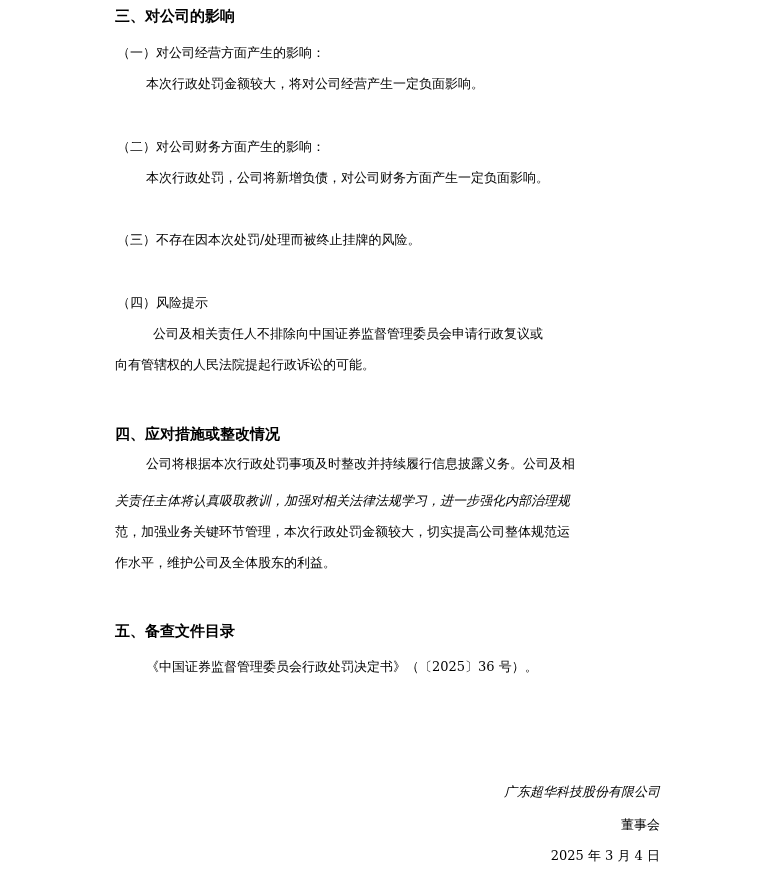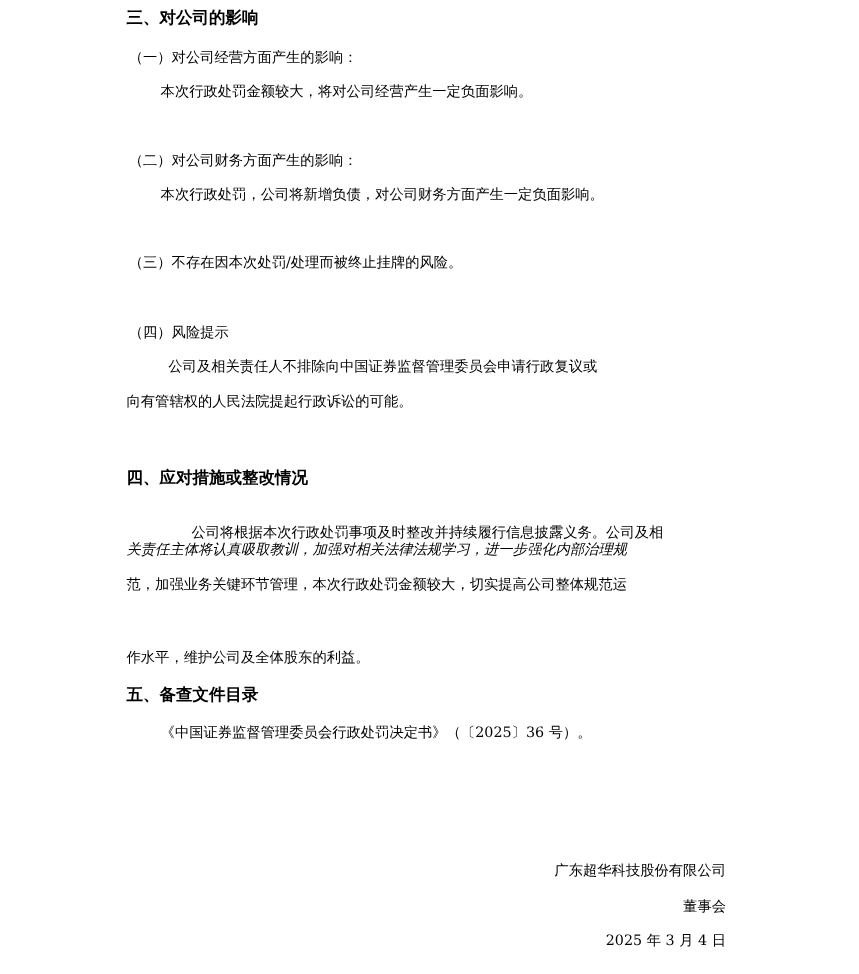--- a/index.html
+++ b/index.html
@@ -24,24 +24,24 @@
   <div class="t" style="left:117px; top:137px;">（二）对公司财务方面产生的影响：</div>
   <div class="t" style="left:146px; top:168px;">本次行政处罚，公司将新增负债，对公司财务方面产生一定负面影响。</div>
 
   <div class="t" style="left:117px; top:230px;">（三）不存在因本次处罚/处理而被终止挂牌的风险。</div>
 
   <div class="t" style="left:117px; top:293px;">（四）风险提示</div>
   <div class="t" style="left:153px; top:324px;">公司及相关责任人不排除向中国证券监督管理委员会申请行政复议或</div>
   <div class="t" style="left:115px; top:355px;font-family:Liberation Serif, serif;">向有管辖权的人民法院提起行政诉讼的可能。</div>
 
   <div class="t h" style="left:115px; top:424px;">四、应对措施或整改情况</div>
-  <div class="t" style="left:146px; top:475px;margin-left:28px;">公司将根据本次行政处罚事项及时整改并持续履行信息披露义务。公司及相</div>
+  <div class="t" style="left:146px; top:454px;">公司将根据本次行政处罚事项及时整改并持续履行信息披露义务。公司及相</div>
   <div class="t" style="left:115px; top:491px;font-style:italic;">关责任主体将认真吸取教训，加强对相关法律法规学习，进一步强化内部治理规</div>
   <div class="t" style="left:115px; top:522px;">范，加强业务关键环节管理，本次行政处罚金额较大，切实提高公司整体规范运</div>
-  <div class="t" style="left:115px; top:553px;margin-top:36px;">作水平，维护公司及全体股东的利益。</div>
+  <div class="t" style="left:115px; top:553px;">作水平，维护公司及全体股东的利益。</div>
 
   <div class="t h" style="left:115px; top:621px;">五、备查文件目录</div>
   <div class="t" style="left:146px; top:657px;">《中国证券监督管理委员会行政处罚决定书》（〔2025〕36 号）。</div>
 
-  <div class="t right" style="right:121px; top:782px;">广东超华科技股份有限公司</div>
+  <div class="t right" style="right:121px; top:782px;font-style:italic;">广东超华科技股份有限公司</div>
   <div class="t right" style="right:121px; top:815px;">董事会</div>
   <div class="t right" style="right:121px; top:846px;">2025 年 3 月 4 日</div>
 </div>
 
 </body></html>

